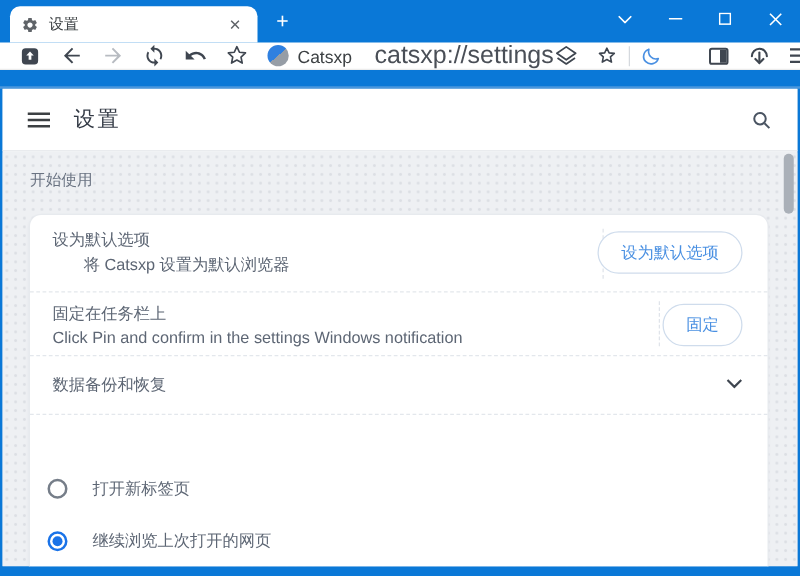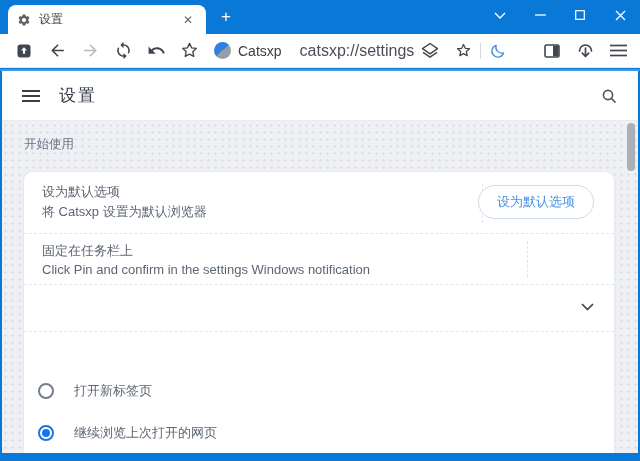--- a/index.html
+++ b/index.html
@@ -11,26 +11,26 @@
   .tab { position:absolute; left:8px; top:5px; width:198px; height:29px; background:#ffffff;
          border-radius:8px 8px 0 0; display:flex; align-items:center; padding:0 9px; }
   .tab-title { flex:1; margin-left:8px; font-size:12px; color:#3c4043; white-space:nowrap; overflow:hidden; }
   .tab-close { color:#5f6368; font-size:12px; line-height:12px; cursor:default; padding:2px 4px; }
   .newtab-btn { position:absolute; left:214px; top:6px; width:24px; height:22px; color:#ffffff;
                 font-size:17px; line-height:22px; text-align:center; font-weight:400; }
   .win-controls { position:absolute; right:0; top:0; display:flex; height:30px; }
   .win-btn { width:40px; height:30px; display:flex; align-items:center; justify-content:center; }
 
   
-  .toolbar { position:absolute; top:34px; left:0; right:0; height:34px; background:#ffffff;
+  .toolbar { position:absolute; top:34px; left:0; right:0; height:22px; background:#ffffff;
              border-bottom:1px solid #ececec; display:flex; align-items:center; padding:0 12px 0 14px; }
   .tb-icon { width:20px; height:20px; display:flex; align-items:center; justify-content:center; flex:0 0 auto; }
   .tb-gap { width:13px; flex:0 0 auto; }
   .brand-text { font-size:14px; color:#3c4043; margin:0 4px 0 6px; }
-  .url-text { font-size:16px; color:#4a4f57; margin-left:14px; }
+  .url-text { font-size:20px; color:#4a4f57; margin-left:14px; }
   .tb-spacer { flex:1; }
   .tb-sep { width:1px; height:16px; background:#d5d9de; margin:0 7px; flex:0 0 auto; }
 
   .accent-line { position:absolute; top:69px; left:0; right:0; height:2px; background:#4a96dd; }
 
   
   .page { position:absolute; top:71px; left:2px; right:2px; bottom:8px; background:#eef0f3; overflow:hidden; }
   .page-header { position:absolute; top:0; left:0; right:0; height:50px; background:#ffffff;
                  border-bottom:1px solid #e9ebee; display:flex; align-items:center; padding:0 20px; }
   .page-title { margin-left:19px; font-size:17px; color:#333a45; letter-spacing:2px; }
@@ -216,34 +216,36 @@
     </span>
   </div>
 
   <div class="content">
     <div class="section-label">开始使用</div>
 
     <div class="card">
 
       <div class="row" style="top:0; height:61px;">
         <div class="row-title" style="top:11px;">设为默认选项</div>
-        <div class="row-sub" style="top:31px;">将 Catsxp 设置为默认浏览器</div>
+        <div class="row-sub" style="top:31px;margin-left:25px;">将 Catsxp 设置为默认浏览器</div>
         <div class="vsep" style="right:131px; top:11px; height:40px;"></div>
         <button class="pill-btn" style="right:20px; top:13px; height:34px;">设为默认选项</button>
       </div>
       <div class="row-sep" style="top:61px;"></div>
 
       <div class="row" style="top:61px; height:51px;">
         <div class="row-title" style="top:9px;">固定在任务栏上</div>
         <div class="row-sub" style="top:29px;">Click Pin and confirm in the settings Windows notification</div>
         <div class="vsep" style="right:86px; top:8px; height:36px;"></div>
+        <button class="pill-btn" style="right:20px; top:10px; height:31px;">固定</button>
       </div>
       <div class="row-sep" style="top:112px;"></div>
 
       <div class="row line-row" style="top:112px; height:47px;">
+        <span>数据备份和恢复</span>
         <span style="position:absolute; right:20px; top:19px;">
           <svg width="13" height="8" viewBox="0 0 13 8">
               <polyline points="1,1 6.5,6.5 12,1" fill="none" stroke="#3f4650" stroke-width="1.7"></polyline>
             </svg>
         </span>
       </div>
       <div class="row-sep" style="top:159px;"></div>
 
 
       <div class="radio-row" style="top:241px;">

